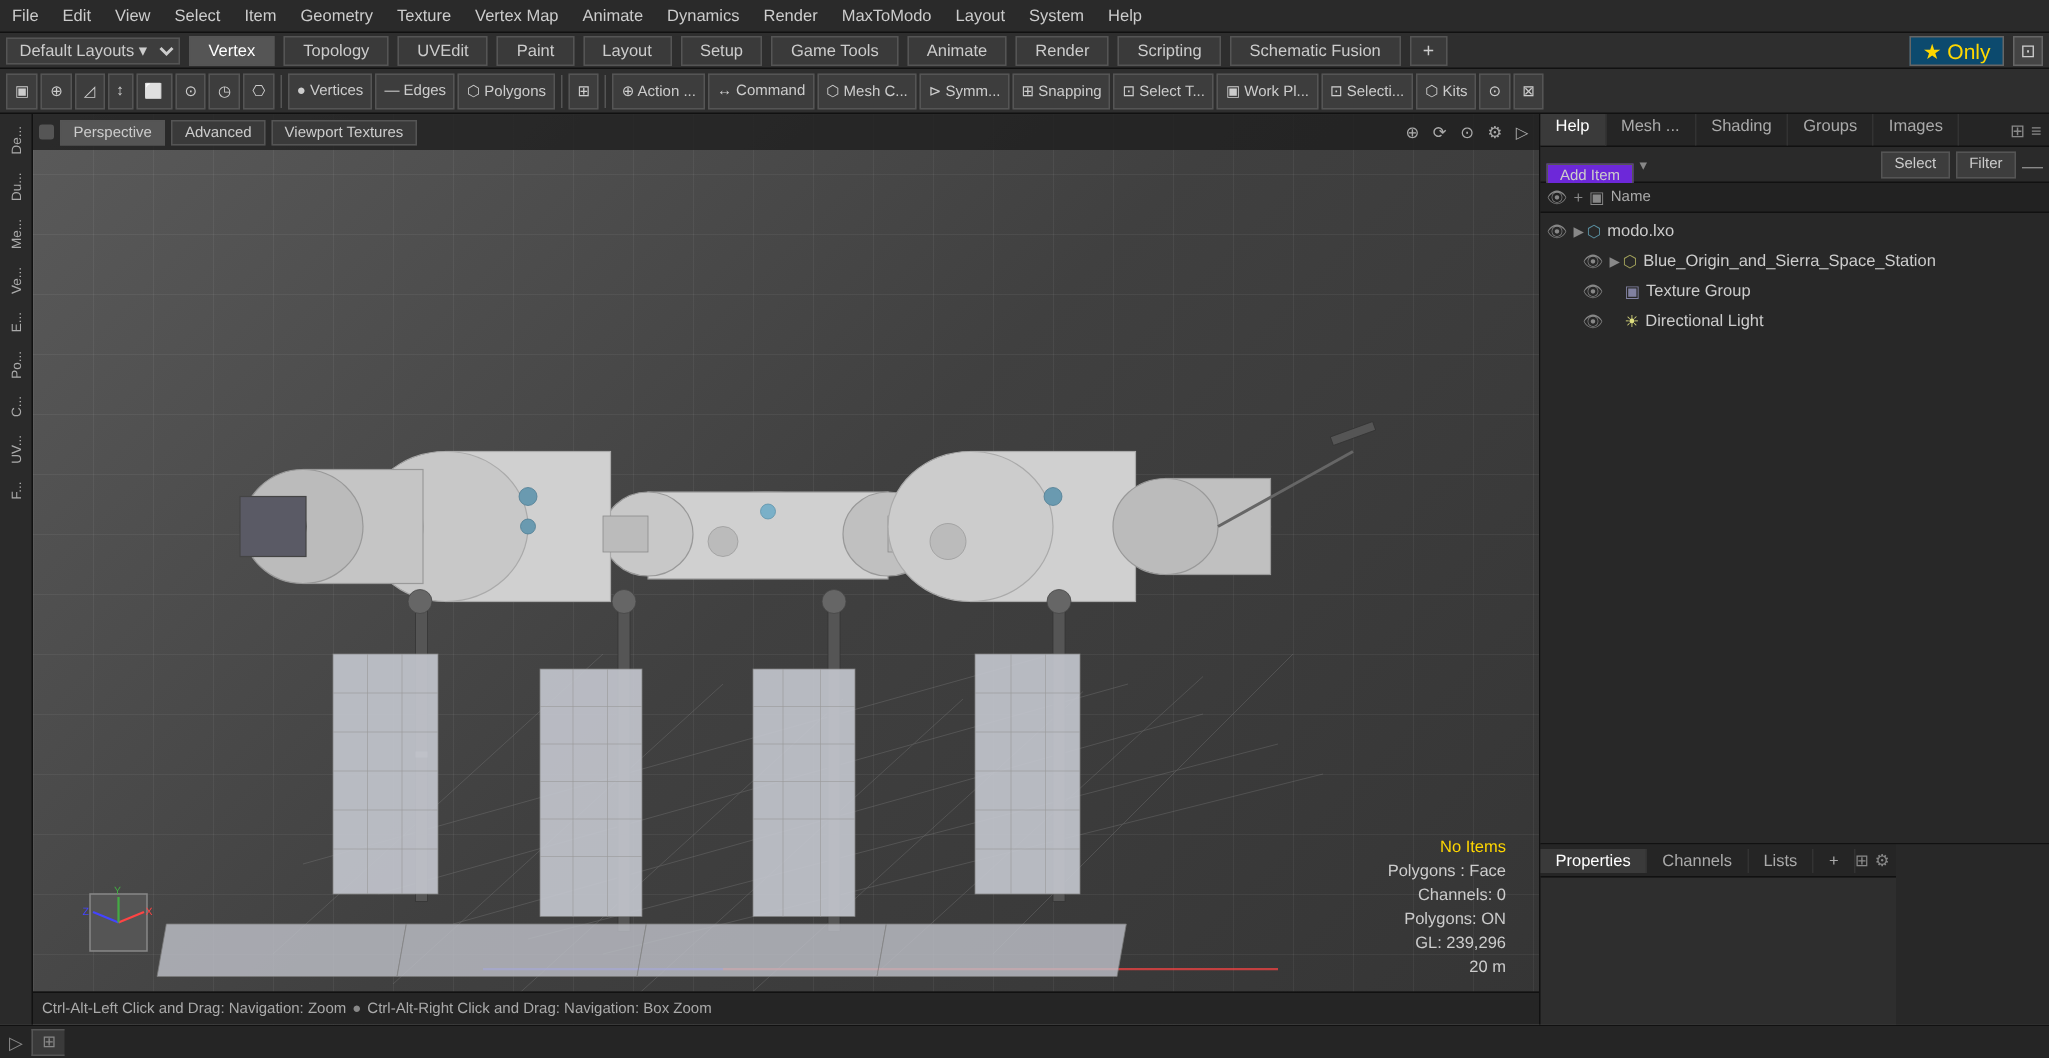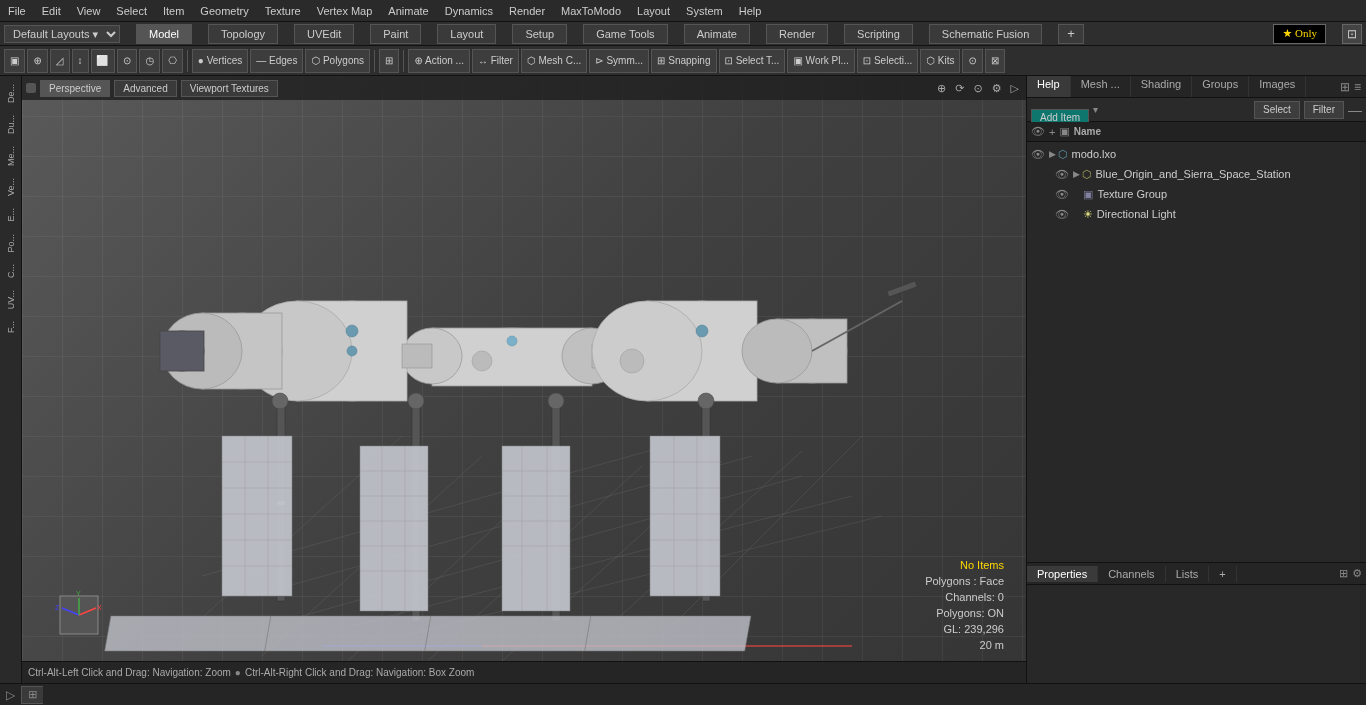--- a/index.html
+++ b/index.html
@@ -10,38 +10,38 @@
       width: 100%; height: 22px; background: #2a2a2a; display: flex; align-items: center;
       border-bottom: 1px solid #111;
     }
     .menu-item {
       padding: 2px 8px; color: #ccc; font-size: 11px; cursor: pointer; white-space: nowrap;
     }
 
     
     #mode-bar {
       width: 100%; height: 24px; background: #2e2e2e; display: flex; align-items: center;
-      border-bottom: 1px solid #111; gap: 16px; padding: 0 4px;
+      border-bottom: 1px solid #111; gap: 6px; padding: 0 4px;
     }
     .layout-select {
       background: #3d3d3d; border: 1px solid #555; color: #ccc; font-size: 11px;
       padding: 1px 4px; height: 18px; cursor: pointer;
     }
     .mode-tab {
       padding: 2px 12px; background: #3a3a3a; border: 1px solid #555; color: #ccc;
       font-size: 11px; cursor: pointer; height: 20px; display: flex; align-items: center;
     }
     .mode-tab.active { background: #555; color: #fff; }
     .mode-tab-add {
       padding: 2px 8px; background: #3a3a3a; border: 1px solid #555; color: #ccc;
       font-size: 13px; cursor: pointer; height: 20px; display: flex; align-items: center;
     }
     .star-only {
-      margin-left: auto; background: #000000; border: 1px solid #666; color: #ffd700;
-      padding: 2px 8px; font-size: 11px; cursor: pointer; height: 20px; display: flex; align-items: center; font-family: Liberation Serif, serif;
+      margin-left: auto; background: #0c4a6e; border: 1px solid #666; color: #ffd700;
+      padding: 2px 8px; font-size: 14px; cursor: pointer; height: 20px; display: flex; align-items: center;
     }
     .maximize-btn {
       background: #444; border: 1px solid #666; color: #ccc; width: 20px; height: 20px;
       display: flex; align-items: center; justify-content: center; cursor: pointer; font-size: 12px;
     }
 
     
     #toolbar {
       width: 100%; height: 30px; background: #2e2e2e; display: flex; align-items: center;
       border-bottom: 1px solid #111; padding: 0 4px; gap: 2px; flex-wrap: nowrap; overflow: hidden;
@@ -153,21 +153,21 @@
       margin-left: auto; display: flex; align-items: center; gap: 2px; padding-right: 4px;
     }
     .panel-tab-icon { color: #888; font-size: 12px; cursor: pointer; padding: 1px; }
 
     
     #add-item-bar {
       display: flex; align-items: center; background: #2a2a2a; height: 24px;
       border-bottom: 1px solid #111; padding: 0 4px; gap: 4px;
     }
     .add-item-btn {
-      background: #0f766e; border: 1px solid #555; color: #ccc; font-size: 10px;
+      background: #6d28d9; border: 1px solid #555; color: #ccc; font-size: 10px;
       padding: 1px 8px; cursor: pointer; height: 18px; margin-top: 16px;
     }
     .add-item-dropdown { font-size: 10px; color: #888; cursor: pointer; }
     .select-btn {
       margin-left: auto; background: #3d3d3d; border: 1px solid #555; color: #ccc;
       font-size: 10px; padding: 1px 8px; cursor: pointer; height: 18px;
     }
     .filter-btn {
       background: #3d3d3d; border: 1px solid #555; color: #ccc; font-size: 10px;
       padding: 1px 8px; cursor: pointer; height: 18px;
@@ -178,39 +178,39 @@
     #items-tree {
       background: #282828; flex: 1; overflow-y: auto;
       padding: 2px 0;
     }
     #items-tree-header {
       display: flex; align-items: center; height: 20px; background: #222;
       border-bottom: 1px solid #111; padding: 0 4px;
     }
     .tree-header-icons { display: flex; gap: 4px; align-items: center; }
     .tree-header-icon { color: #888; font-size: 11px; cursor: pointer; }
-    .tree-col-name { flex: 1; font-size: 10px; color: #aaa; padding: 0 4px; font-weight: bold; }
+    .tree-col-name { flex: 1; font-size: 10px; color: #aaa; padding: 0 4px; }
 
     .tree-item {
       display: flex; align-items: center; height: 20px; padding: 0 4px;
       cursor: pointer; font-size: 11px; color: #ccc;
     }
     .tree-item.level-0 { padding-left: 4px; }
     .tree-item.level-2 { padding-left: 28px; }
     .vis-icon { color: #888; margin-right: 4px; font-size: 11px; cursor: pointer; }
     .arrow { color: #888; margin-right: 2px; font-size: 9px; }
     .item-icon { margin-right: 4px; font-size: 11px; }
     .item-icon-mesh { color: #5a8fa0; }
     .item-icon-obj { color: #a0a05a; }
     .item-icon-grp { color: #8080a0; }
     .item-icon-light { color: #e0e080; }
 
     
     #properties-panel {
-      height: 120px; display: flex; flex-direction: column;
+      height: 120px; display: flex; flex-direction: row;
     }
     #props-tabs {
       display: flex; background: #252525; border-bottom: 1px solid #111; height: 22px;
       align-items: center;
     }
     .props-tab {
       padding: 2px 10px; color: #aaa; font-size: 11px; cursor: pointer;
       border-right: 1px solid #333;
     }
     .props-tab.active { background: #3a3a3a; color: #fff; }
@@ -239,21 +239,21 @@
   <div class="menu-item">MaxToModo</div>
   <div class="menu-item">Layout</div>
   <div class="menu-item">System</div>
   <div class="menu-item">Help</div>
 </div>
 
 <div id="mode-bar">
   <select class="layout-select">
     <option>Default Layouts ▾</option>
   </select>
-  <div class="mode-tab active">Model</div>
+  <div class="mode-tab active">Vertex</div>
   <div class="mode-tab">Topology</div>
   <div class="mode-tab">UVEdit</div>
   <div class="mode-tab">Paint</div>
   <div class="mode-tab">Layout</div>
   <div class="mode-tab">Setup</div>
   <div class="mode-tab">Game Tools</div>
   <div class="mode-tab">Animate</div>
   <div class="mode-tab">Render</div>
   <div class="mode-tab">Scripting</div>
   <div class="mode-tab">Schematic Fusion</div>
@@ -272,21 +272,21 @@
   <div class="tool-btn">◷</div>
   <div class="tool-btn">⎔</div>
   <div class="tool-separator"></div>
   <div class="tool-btn">● Vertices</div>
   <div class="tool-btn">— Edges</div>
   <div class="tool-btn">⬡ Polygons</div>
   <div class="tool-separator"></div>
   <div class="tool-btn">⊞</div>
   <div class="tool-separator"></div>
   <div class="tool-btn">⊕ Action ...</div>
-  <div class="tool-btn">↔ Filter</div>
+  <div class="tool-btn">↔ Command</div>
   <div class="tool-btn">⬡ Mesh C...</div>
   <div class="tool-btn">⊳ Symm...</div>
   <div class="tool-btn">⊞ Snapping</div>
   <div class="tool-btn">⊡ Select T...</div>
   <div class="tool-btn">▣ Work Pl...</div>
   <div class="tool-btn">⊡ Selecti...</div>
   <div class="tool-btn">⬡ Kits</div>
   <div class="tool-btn">⊙</div>
   <div class="tool-btn">⊠</div>
 </div>

